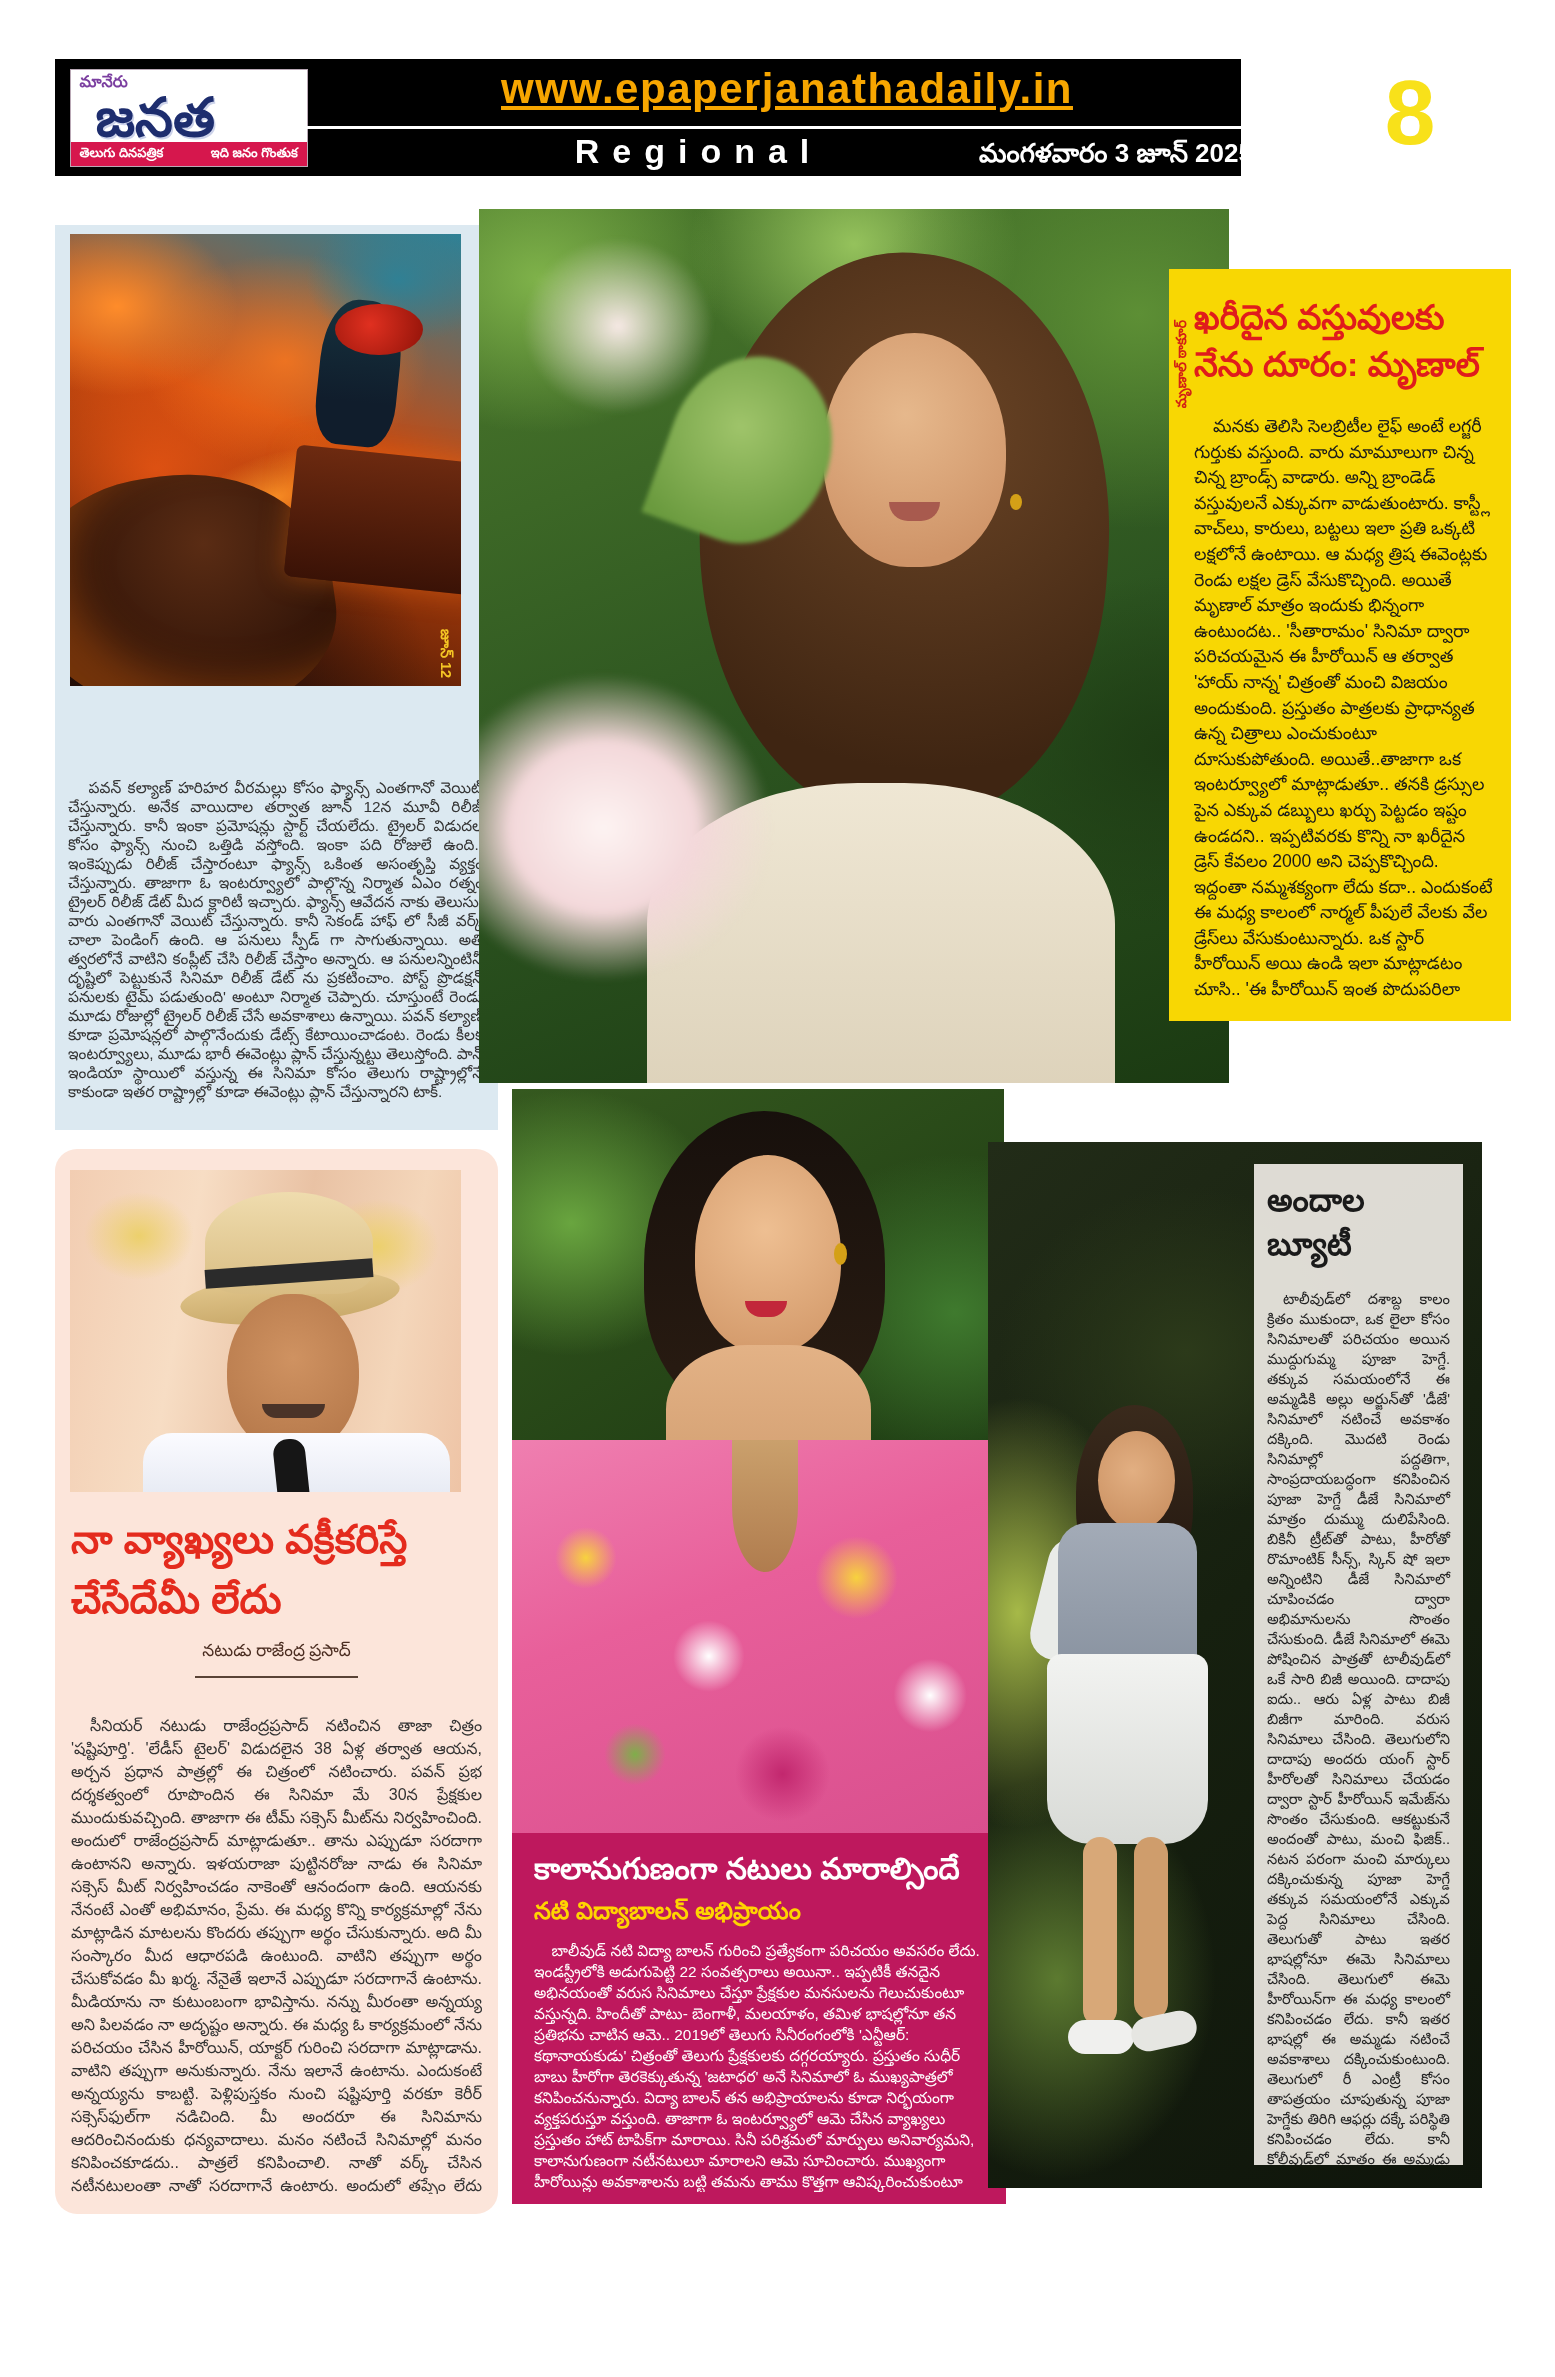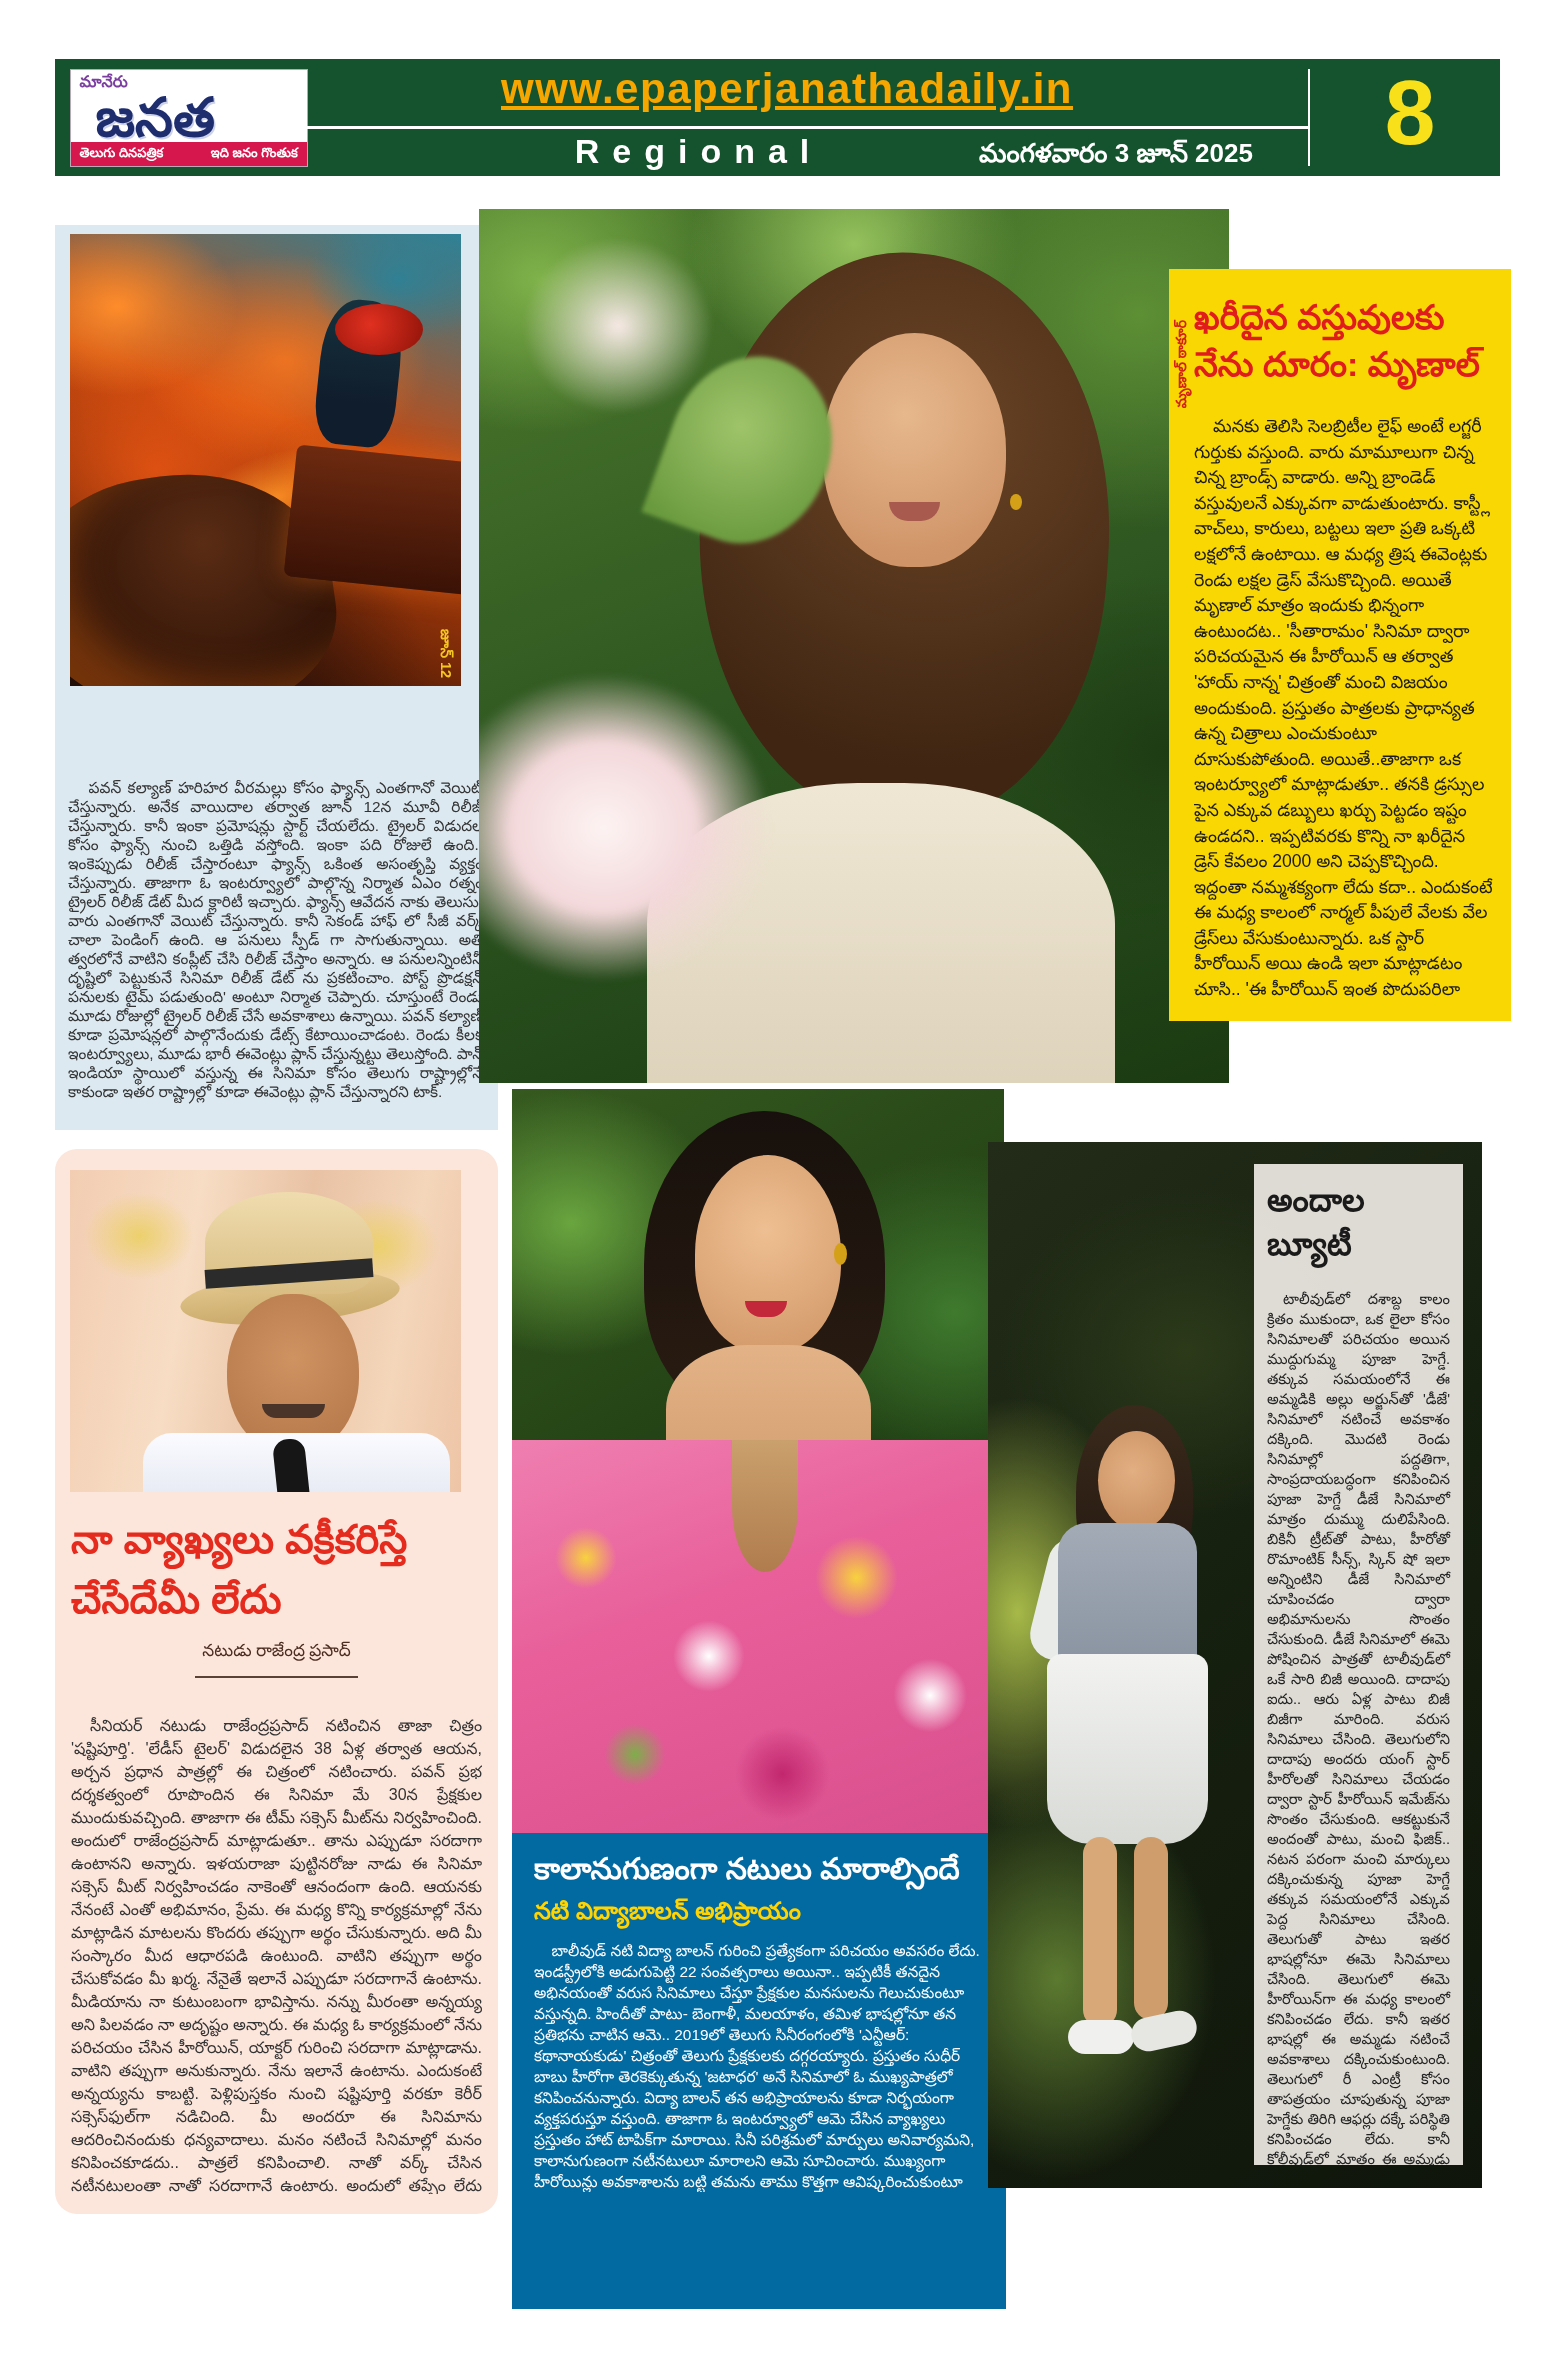--- a/index.html
+++ b/index.html
@@ -1,21 +1,21 @@
 <!DOCTYPE html>
 <html style="font-size:11.7px"><head>
 <meta charset="utf-8">
 <style>
   html,body{margin:0;padding:0;background:#ffffff;}
   #canvas{position:relative;width:1556px;height:2377px;background:#ffffff;overflow:hidden;
           font-family:"Liberation Sans","DejaVu Sans",sans-serif;}
   .abs{position:absolute;}
 
   
-  .header{left:55px;top:59px;width:1445px;height:117px;background:#14532d;}
+  .header{left:55px;top:59px;width:1186px;height:117px;background:#000000;}
   .logo-box{left:14.6px;top:9.5px;width:238px;height:98px;background:#ffffff;border:0.7px solid #b9a8b5;box-sizing:border-box;}
   .logo-top{left:8.8px;top:3.7px;font-size:16px;font-weight:bold;color:#7b3fa0;}
   .logo-title{left:0;top:16px;width:100%;text-align:left;font-size:54px;font-weight:bold;color:#1d2d6e;
               text-shadow:1.5px 1.5px 0 #cdd3ea;margin-left:25px;}
   .logo-strip{left:0;bottom:0;width:100%;height:23.4px;background:#d6174d;display:flex;justify-content:space-between;
               align-items:center;padding:0 8.8px;box-sizing:border-box;color:#ffffff;font-size:13px;font-weight:bold;}
   .hdr-url{left:315px;top:5.9px;width:834px;text-align:center;font-size:42px;font-weight:bold;color:#f7a600;letter-spacing:1.5px;text-decoration:underline;}
   .hdr-line{left:252px;top:67px;width:1001px;height:2.9px;background:#ffffff;}
   .hdr-section{left:468px;top:73px;width:351px;text-align:center;font-size:34px;font-weight:bold;color:#ffffff;letter-spacing:13px;}
   .hdr-date{left:889px;top:79px;width:344px;text-align:center;font-size:26px;font-weight:bold;color:#ffffff;}
@@ -125,21 +125,21 @@
       background:
         radial-gradient(44px 44px at 15% 30%, #f7d23e, rgba(247,210,62,0) 70%),
         radial-gradient(51px 51px at 40% 55%, #ffffff, rgba(255,255,255,0) 70%),
         radial-gradient(59px 59px at 70% 35%, #f7d23e, rgba(247,210,62,0) 70%),
         radial-gradient(51px 51px at 85% 65%, #ffffff, rgba(255,255,255,0) 72%),
         radial-gradient(44px 44px at 25% 80%, #7fae4a, rgba(127,174,74,0) 70%),
         radial-gradient(66px 66px at 55% 85%, #c2276e, rgba(194,39,110,0) 72%),
         linear-gradient(160deg,#ef7fb0 0%,#e85f9a 40%,#d94f8e 100%);}
   .v-cleft{left:220px;top:351px;width:66px;height:132px;border-radius:0 0 60% 60%;
       background:linear-gradient(#caa06c,#b07c4e);}
-  .purple-box{left:512px;top:1833px;width:494px;height:476px;background:#0369a1;overflow:hidden;}
+  .purple-box{left:512px;top:1833px;width:494px;height:371px;background:#be185d;overflow:hidden;}
   .pv-headline{left:22px;top:19px;width:450px;font-size:30px;font-weight:bold;color:#ffffff;}
   .pv-byline{left:22px;top:64px;width:450px;font-size:24px;font-weight:bold;color:#ffd400;}
   .pv-body{left:22px;top:107px;width:452px;height:252px;font-size:15.4px;line-height:21px;color:#ffffff;overflow:hidden;}
   .pv-body::first-letter{margin-left:17.6px;}
 
   
   .pooja-image{left:988px;top:1142px;width:494px;height:1046px;overflow:hidden;
     background:
       radial-gradient(190px 307px at 6% 45%, #a6b948, rgba(166,185,72,0) 70%),
       radial-gradient(220px 278px at 14% 80%, #5c7a30, rgba(92,122,48,0) 72%),

